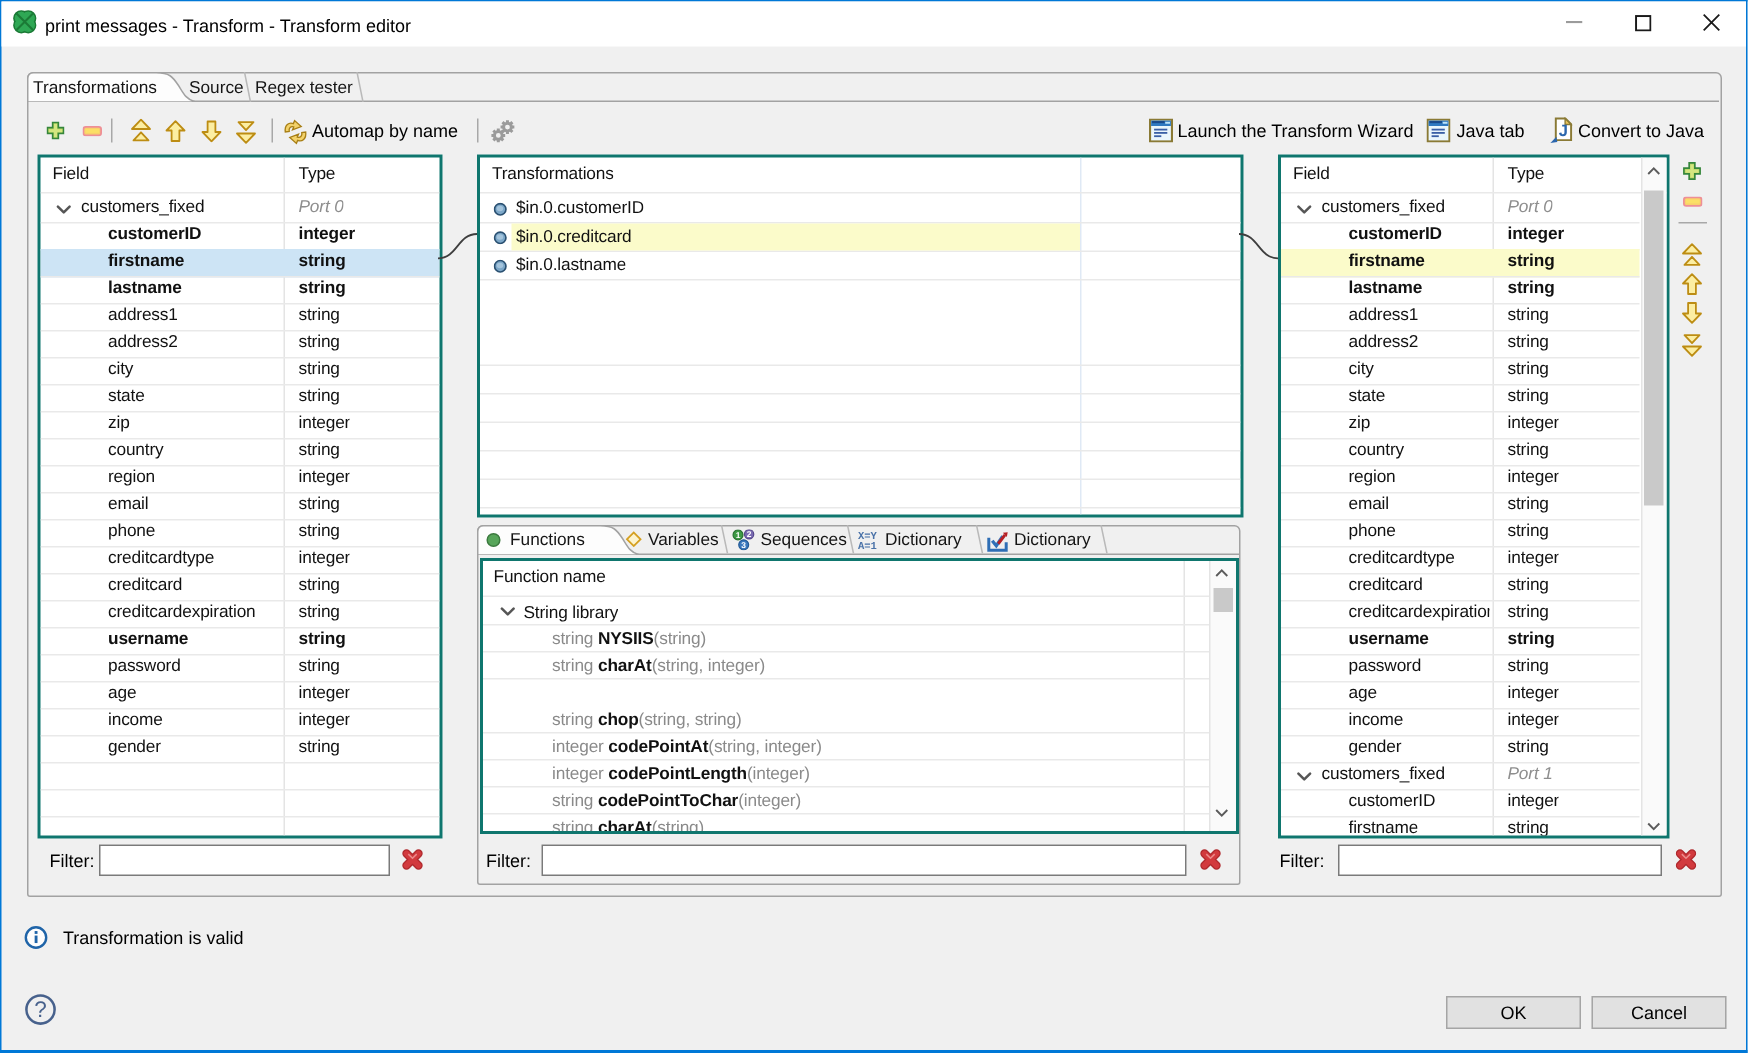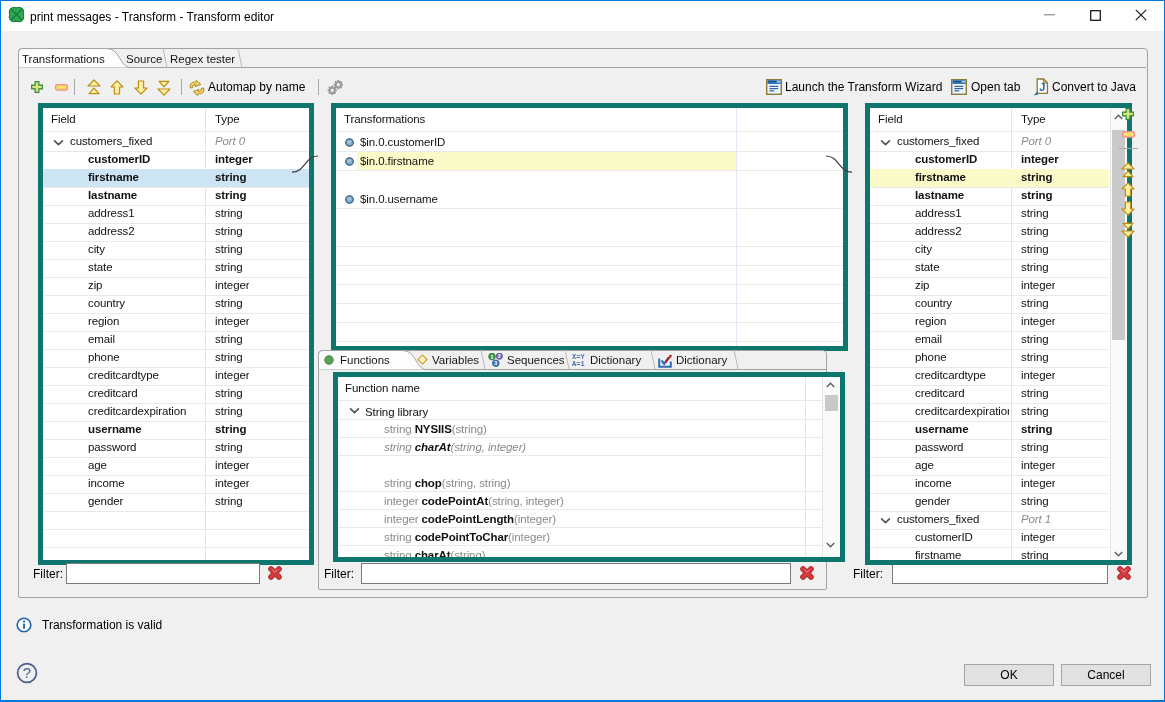--- a/index.html
+++ b/index.html
@@ -1,18 +1,18 @@
 <!DOCTYPE html>
 <html><head><meta charset="utf-8"><style>
 html,body{margin:0;padding:0;}
 body{width:1165px;height:702px;position:relative;overflow:hidden;
   font-family:"Liberation Sans",sans-serif;background:#f0f0f0;}
 .abs{position:absolute;}
 .t12{font-size:12px;color:#000;}
-.panel{position:absolute;background:#fff;border:5px solid #0f766e;overflow:hidden;margin-left:13px;}
+.panel{position:absolute;background:#fff;border:2px solid #0f766e;overflow:hidden;}
 .row{position:absolute;left:0;right:0;height:18px;border-bottom:1px solid #e9e9e9;}
 .cell{position:absolute;top:0;height:17px;line-height:17px;font-size:11.5px;letter-spacing:-0.1px;
   white-space:nowrap;overflow:hidden;color:#111;}
 .b{font-weight:bold;}
 .it{font-style:italic;color:#8e8e8e;}
 .vline{position:absolute;width:1px;background:#e4e4e4;}
 .tabtxt{position:absolute;top:0;height:20px;line-height:20px;font-size:11.5px;color:#151515;}
 </style></head><body>
 
 <div class="abs" style="left:0;top:0;width:1165px;height:1px;background:#0078d7"></div>
@@ -108,21 +108,21 @@
 <div class="abs t12" style="left:785px;top:80px;">Launch the Transform Wizard</div>
 <svg class="abs" style="left:951px;top:79px" width="16" height="16" viewBox="0 0 16 16">
     <rect x="0.7" y="0.7" width="14.6" height="14.6" fill="#eaf6fc" stroke="#8a7a35" stroke-width="1.4"></rect>
     <rect x="1.4" y="1.4" width="13.2" height="3.6" fill="#2f79c0"></rect>
     <rect x="2" y="1.7" width="8.4" height="1.4" fill="#1a4a8a"></rect>
     <rect x="10.8" y="2.2" width="3.2" height="1.3" fill="#bfe4f7"></rect>
     <rect x="3.4" y="6.8" width="8.8" height="1.2" fill="#3a5fa5"></rect>
     <rect x="3.4" y="9" width="8.8" height="1.2" fill="#3a5fa5"></rect>
     <rect x="3.4" y="11.2" width="4.8" height="1.2" fill="#3a5fa5"></rect>
   </svg>
-<div class="abs t12" style="left:971px;top:80px;">Open tab</div>
+<div class="abs t12" style="left:971px;top:80px;">Java tab</div>
 <svg class="abs" style="left:1033px;top:78px" width="16" height="18" viewBox="0 0 16 18">
     <path d="M4.2 1 H10.6 L14.4 4.8 V15.4 H4.2 Z" fill="#ffffff" stroke="#8a7a35" stroke-width="1.3"></path>
     <path d="M10.4 1 L14.4 5 H10.4 Z" fill="#e8c35a" stroke="#8a7a35" stroke-width="0.9"></path>
     <text x="9.2" y="12.8" font-size="11" font-weight="bold" fill="#2b66ad" text-anchor="middle" font-family="Liberation Sans, sans-serif">J</text>
     <path d="M0.6 17.4 L4.6 13.2 L5.2 16.6 Z" fill="#2b66ad"></path>
   </svg>
 <div class="abs t12" style="left:1052px;top:80px;">Convert to Java</div>
 <div class="panel" style="left:25px;top:103px;width:266px;height:452px;">
 <div class="vline" style="left:162px;top:0;height:452px;"></div>
 <div class="cell" style="left:8px;top:3px;">Field</div>
@@ -229,28 +229,28 @@
         <ellipse cx="4.3" cy="4" rx="2.2" ry="1.8" fill="#a4c4dc"></ellipse>
       </svg>
 <div class="cell" style="left:24px;top:1px;">$in.0.customerID</div>
 </div>
 <div class="abs" style="left:0;top:44px;width:507px;height:19px;border-bottom:1px solid #e9e9e9;box-sizing:border-box;">
 <div class="abs" style="left:21px;top:0;width:379px;height:18px;background:#fbfbca;"></div>
 <svg class="abs" style="left:9px;top:5px" width="9" height="9" viewBox="0 0 9 9">
         <circle cx="4.5" cy="4.5" r="3.8" fill="#7ca7c8" stroke="#2a5071" stroke-width="1.1"></circle>
         <ellipse cx="4.3" cy="4" rx="2.2" ry="1.8" fill="#a4c4dc"></ellipse>
       </svg>
-<div class="cell" style="left:24px;top:1px;">$in.0.firstname</div>
-</div>
-<div class="abs" style="left:0;top:82px;width:507px;height:19px;border-bottom:1px solid #e9e9e9;box-sizing:border-box;">
+<div class="cell" style="left:24px;top:1px;">$in.0.creditcard</div>
+</div>
+<div class="abs" style="left:0;top:63px;width:507px;height:19px;border-bottom:1px solid #e9e9e9;box-sizing:border-box;">
 <svg class="abs" style="left:9px;top:5px" width="9" height="9" viewBox="0 0 9 9">
         <circle cx="4.5" cy="4.5" r="3.8" fill="#7ca7c8" stroke="#2a5071" stroke-width="1.1"></circle>
         <ellipse cx="4.3" cy="4" rx="2.2" ry="1.8" fill="#a4c4dc"></ellipse>
       </svg>
-<div class="cell" style="left:24px;top:1px;">$in.0.username</div>
+<div class="cell" style="left:24px;top:1px;">$in.0.lastname</div>
 </div>
 <div class="abs" style="left:0;top:120px;width:507px;height:19px;border-bottom:1px solid #e9e9e9;box-sizing:border-box;"></div>
 <div class="abs" style="left:0;top:139px;width:507px;height:19px;border-bottom:1px solid #e9e9e9;box-sizing:border-box;"></div>
 <div class="abs" style="left:0;top:158px;width:507px;height:19px;border-bottom:1px solid #e9e9e9;box-sizing:border-box;"></div>
 <div class="abs" style="left:0;top:177px;width:507px;height:19px;border-bottom:1px solid #e9e9e9;box-sizing:border-box;"></div>
 <div class="abs" style="left:0;top:196px;width:507px;height:19px;border-bottom:1px solid #e9e9e9;box-sizing:border-box;"></div>
 <div class="abs" style="left:0;top:215px;width:507px;height:19px;border-bottom:1px solid #e9e9e9;box-sizing:border-box;"></div>
 <div class="abs" style="left:0;top:234px;width:507px;height:19px;border-bottom:1px solid #e9e9e9;box-sizing:border-box;"></div>
 </div>
 <svg class="abs" style="left:0;top:0;pointer-events:none" width="1165" height="702" viewBox="0 0 1165 702">
@@ -308,21 +308,21 @@
 <div class="cell" style="left:7px;top:3px;">Function name</div>
 <div class="abs" style="left:0;top:23px;width:502px;height:1px;background:#e9e9e9"></div>
 <div class="abs" style="left:0;top:25px;width:502px;height:18px;border-bottom:1px solid #e9e9e9;box-sizing:border-box;"></div>
 <svg class="abs" style="left:11px;top:30px" width="11" height="8" viewBox="0 0 11 8">
       <path d="M1.6 1.8 L5.5 5.6 L9.4 1.8" fill="none" stroke="#565656" stroke-width="1.7" stroke-linecap="round" stroke-linejoin="round"></path>
     </svg>
 <div class="cell" style="left:27px;top:27px;">String library</div>
 <div class="abs" style="left:0;top:43px;width:502px;height:18px;border-bottom:1px solid #e9e9e9;box-sizing:border-box;">
 <div class="cell" style="left:46px;top:1px;"><span style="color:#8a8a8a">string </span><span class="b">NYSIIS</span><span style="color:#8a8a8a">(string)</span></div>
 </div>
-<div class="abs" style="left:0;top:61px;width:502px;height:18px;border-bottom:1px solid #e9e9e9;box-sizing:border-box;font-style:italic;">
+<div class="abs" style="left:0;top:61px;width:502px;height:18px;border-bottom:1px solid #e9e9e9;box-sizing:border-box;">
 <div class="cell" style="left:46px;top:1px;"><span style="color:#8a8a8a">string </span><span class="b">charAt</span><span style="color:#8a8a8a">(string, integer)</span></div>
 </div>
 <div class="abs" style="left:0;top:115px;width:502px;height:18px;border-bottom:1px solid #e9e9e9;box-sizing:border-box;">
 <div class="cell" style="left:46px;top:1px;"><span style="color:#8a8a8a">integer </span><span class="b">codePointAt</span><span style="color:#8a8a8a">(string, integer)</span></div>
 </div>
 <div class="abs" style="left:0;top:97px;width:502px;height:18px;border-bottom:1px solid #e9e9e9;box-sizing:border-box;">
 <div class="cell" style="left:46px;top:1px;"><span style="color:#8a8a8a">string </span><span class="b">chop</span><span style="color:#8a8a8a">(string, string)</span></div>
 </div>
 <div class="abs" style="left:0;top:151px;width:502px;height:18px;border-bottom:1px solid #e9e9e9;box-sizing:border-box;">
 <div class="cell" style="left:46px;top:1px;"><span style="color:#8a8a8a">string </span><span class="b">codePointToChar</span><span style="color:#8a8a8a">(integer)</span></div>

